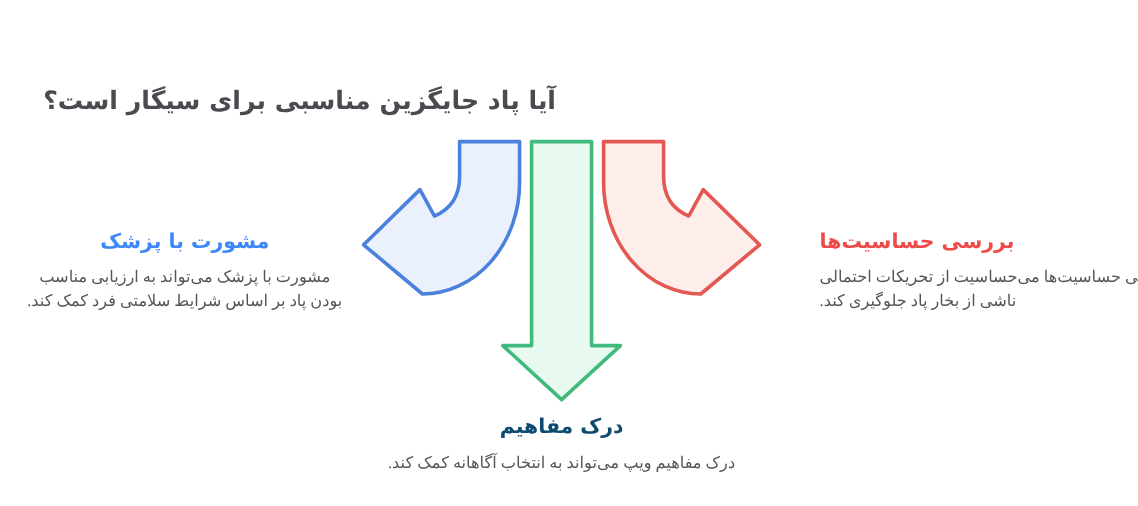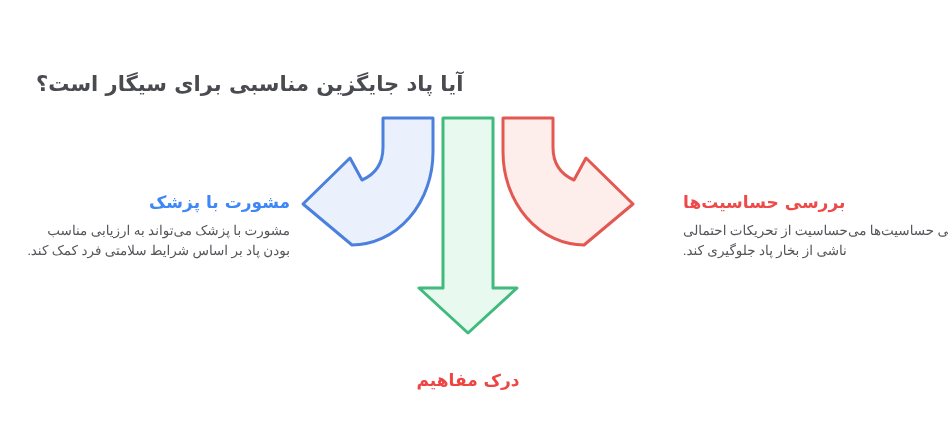--- a/index.html
+++ b/index.html
@@ -31,21 +31,21 @@
     margin:0 0 8px 0;
   }
   .branch-desc{
     font-size:13.5px;font-weight:400;
     line-height:20px;
     margin:0;
     font-family:Liberation Serif, serif;
   }
   .branch-left{
     right:658px;top:191px;width:272px;
-    text-align:right;
+    text-align:center;
   }
   .branch-right{
     left:683px;top:191px;width:295px;
     text-align:left;
   }
   .branch-bottom{
     left:318px;top:345px;width:300px;
     text-align:center;
   }
   .branch-bottom .branch-title{margin-bottom:9px;}
@@ -70,16 +70,17 @@
     <h3 class="branch-title" style="color: rgb(61, 135, 247);">مشورت با پزشک</h3>
     <p class="branch-desc" style="color: rgb(85, 86, 90);">مشورت با پزشک می‌تواند به ارزیابی مناسب بودن پاد بر اساس شرایط سلامتی فرد کمک کند.</p>
   </div>
 
   <div class="branch branch-right">
     <h3 class="branch-title" style="color: rgb(238, 74, 73);">بررسی حساسیت‌ها</h3>
     <p class="branch-desc" style="color: rgb(85, 86, 90);">بررسی حساسیت‌ها می‌حساسیت از تحریکات احتمالی ناشی از بخار پاد جلوگیری کند.</p>
   </div>
 
   <div class="branch branch-bottom">
-    <h3 class="branch-title" style="color: #ef4444; margin-top: 24px;">درک مفاهیم</h3>
+    <h3 class="branch-title" style="color: #0c4a6e;">درک مفاهیم</h3>
+    <p class="branch-desc" style="color: rgb(85, 86, 90);">درک مفاهیم ویپ می‌تواند به انتخاب آگاهانه کمک کند.</p>
   </div>
 
 </div>
 
 </body></html>

